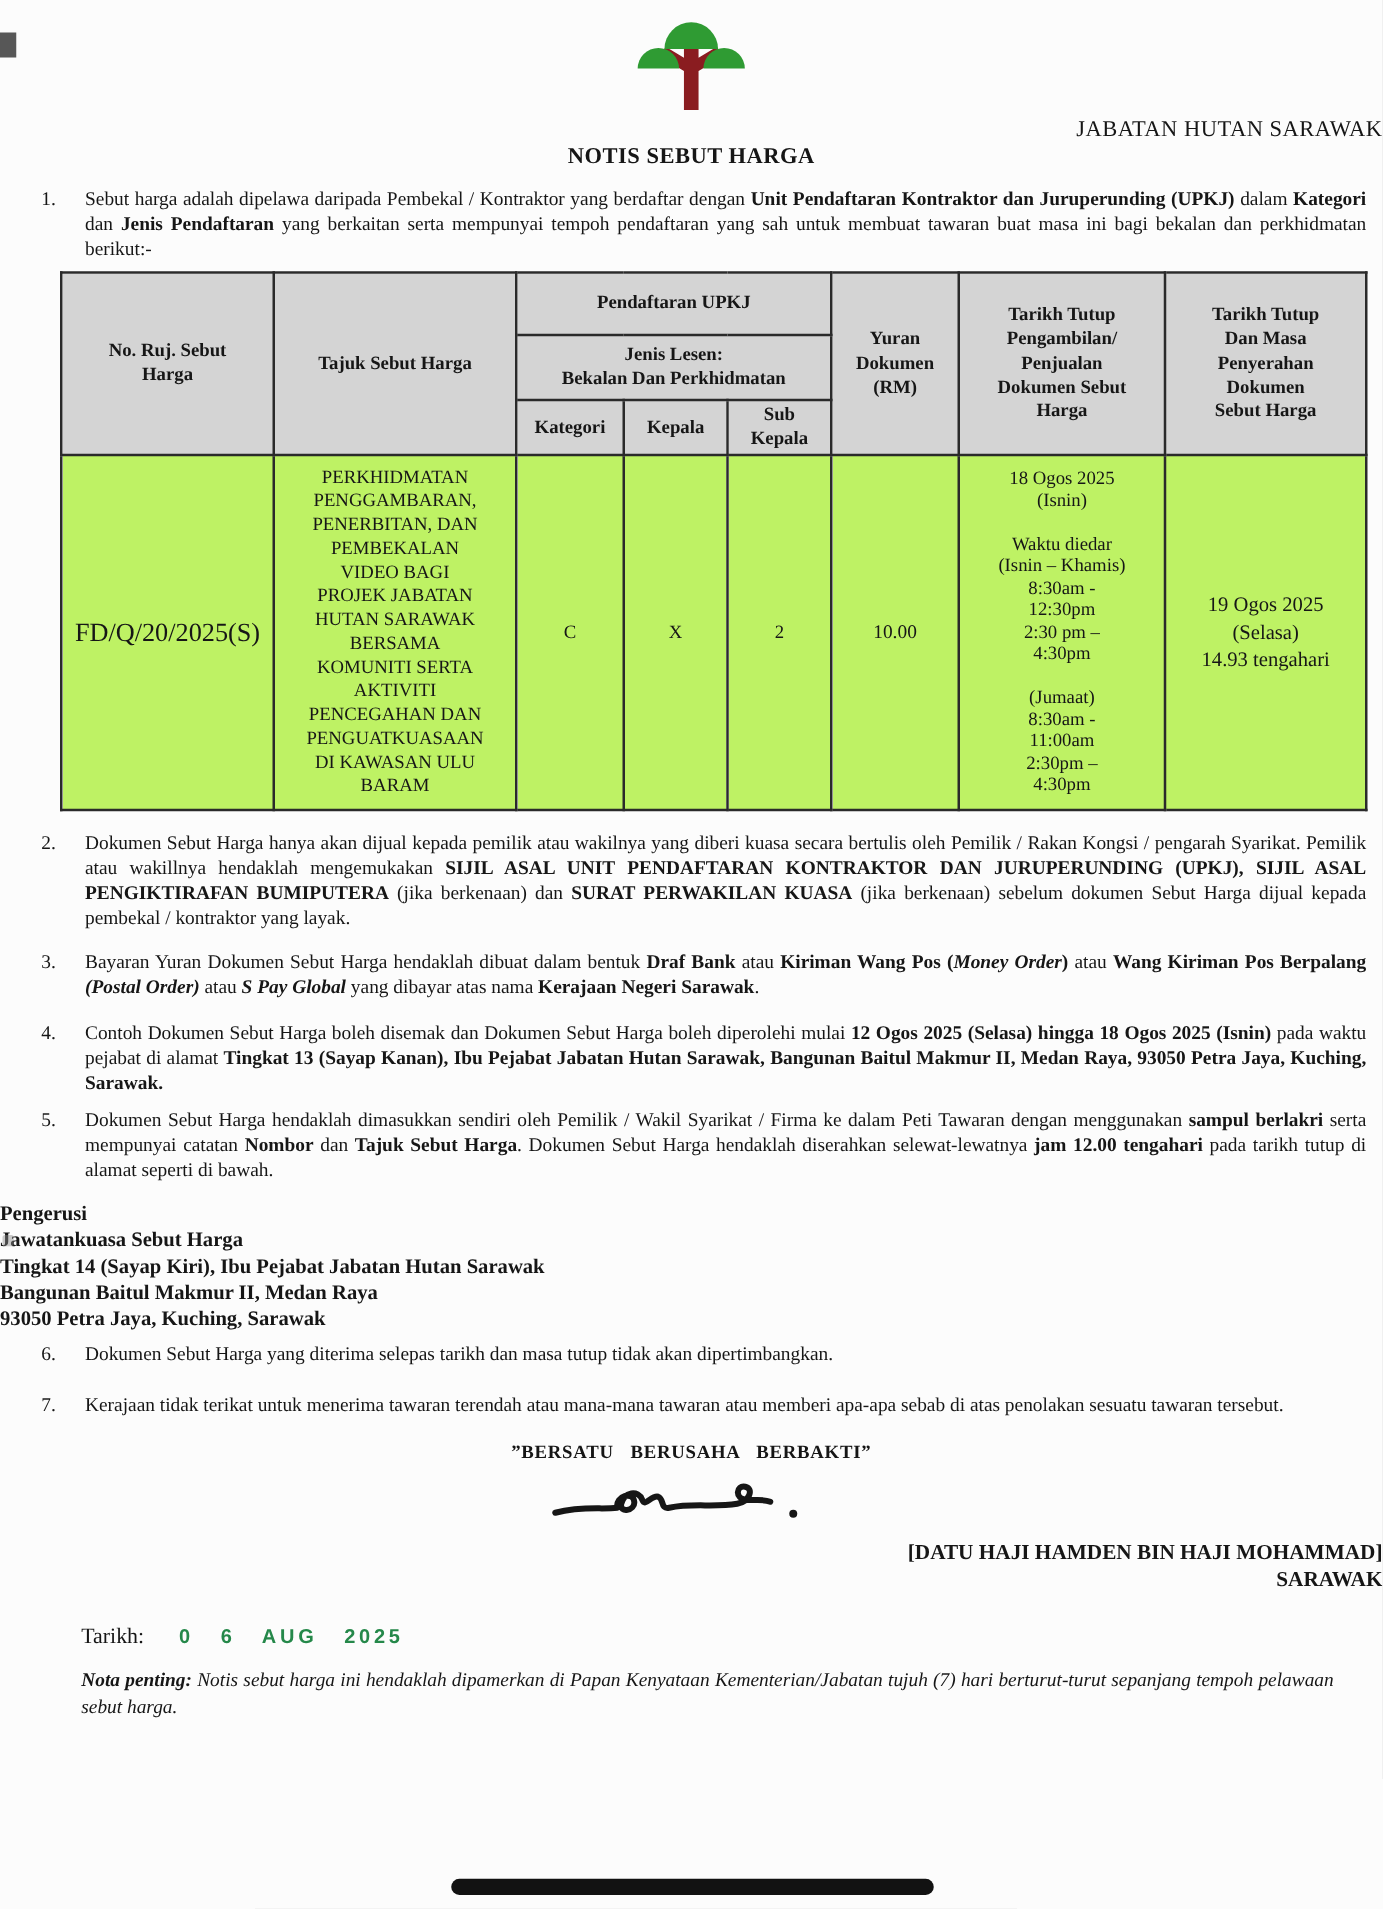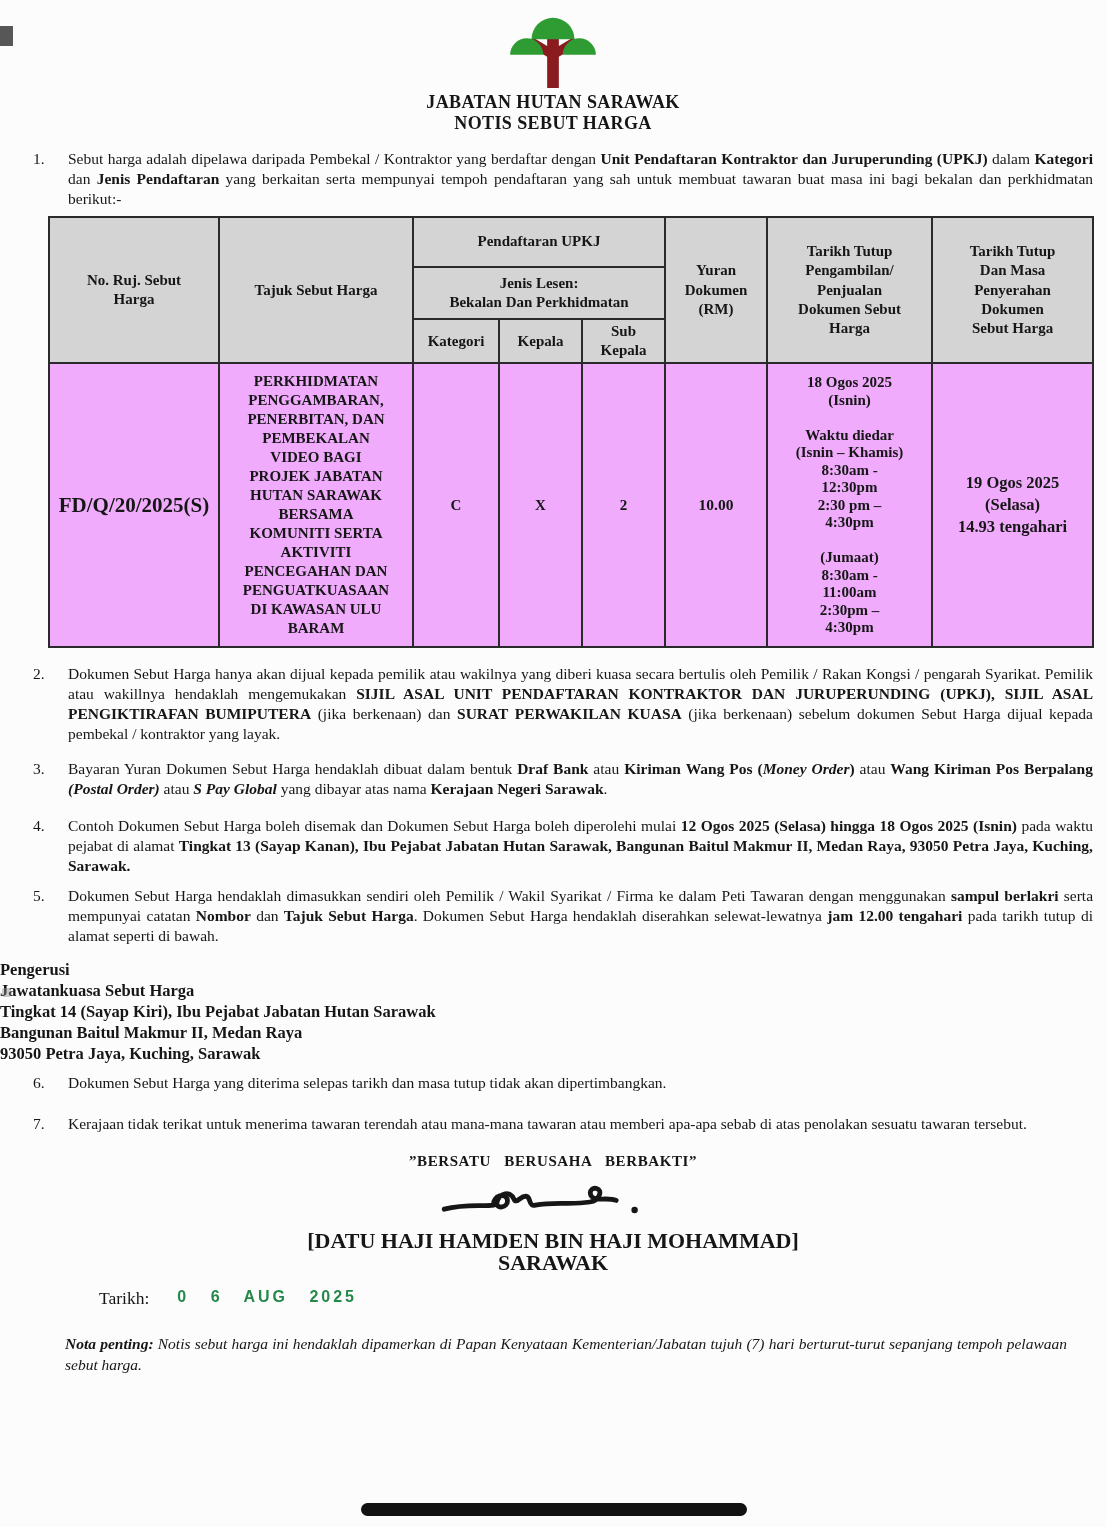--- a/index.html
+++ b/index.html
@@ -1,43 +1,43 @@
 <!DOCTYPE html>
 <html><head>
 <meta charset="utf-8">
 <style>
   html,body{margin:0;padding:0;background:#e8e8e8}
   .page{position:relative;width:1106px;height:1527px;background:#fcfcfc;
         font-family:"Liberation Serif","DejaVu Serif",serif;color:#161616;overflow:hidden;margin:0 auto}
   .logohdr{padding-top:12px;text-align:center}
-  .hdr-org{font-size:18px;font-weight:700;letter-spacing:.4px;line-height:21px;text-align:center}
+  .hdr-org{font-size:18px;font-weight:400;letter-spacing:.4px;line-height:21px;text-align:right}
   .hdr-title{font-size:18px;font-weight:700;letter-spacing:.4px;line-height:21px;text-align:center}
   .item{display:flex;margin-left:33px;width:1062px}
   .num{width:35px;flex:0 0 35px;font-size:15.5px;line-height:20px}
   .itext{flex:1;font-size:15.5px;line-height:20px;text-align:justify;padding-right:2px}
   .b{font-weight:700}.i{font-style:italic}.bi{font-weight:700;font-style:italic}
   .pre{white-space:pre-line}
   table.tender{border-collapse:collapse;table-layout:fixed;width:1044px;margin:7px 0 0 48px}
   table.tender th,table.tender td{border:2px solid #2a2a2a;text-align:center;vertical-align:middle;padding:2px 4px;overflow:hidden}
   table.tender th{background:#d4d4d4;font-weight:700;font-size:15px;line-height:1.28}
-  table.tender td{font-weight:700;background:#f0abfc}
+  table.tender td{font-weight:400;background:#bef264}
   .h-r1{height:44px}.h-r2{height:46px}.h-r3{height:34px}
   .d-row td{height:278px}
   .c-noruj{font-size:21px}
   .c-tajuk{font-size:15px;line-height:19px}
   .c-small{font-size:15px}
   .c-fee{font-size:15.5px}
   .c-dates{font-size:15px;line-height:17.5px}
   .c-due{font-size:16.5px;line-height:22px}
   .addr{margin-top:13px;text-align:left;font-weight:700;font-size:16.5px;line-height:21px}
   .motto1{margin-top:19px;text-align:center;font-weight:700;font-size:15px;word-spacing:9px;letter-spacing:.6px}
   .motto2{margin-top:3px;text-align:center;font-weight:700;font-style:italic;font-size:17px;letter-spacing:.5px}
   .sig{margin-top:4px;text-align:center;height:56px}
-  .signame{font-weight:700;font-size:22px;line-height:22px;text-align:center}
-  .daterow{margin:14px 0 0 99px;font-size:17.5px;display:flex;align-items:flex-start;height:30px}
+  .signame{font-weight:700;font-size:17px;line-height:22px;text-align:right}
+  .daterow{margin:14px 0 0 65px;font-size:17.5px;display:flex;align-items:flex-end;height:30px}
   .stamp{margin-left:28px;font-family:"Liberation Sans","DejaVu Sans",sans-serif;font-weight:700;font-size:16px;
          color:#15803d;letter-spacing:3px;word-spacing:14px;opacity:.93}
   .nota{margin:15px 0 0 65px;width:1002px;font-size:15.5px;line-height:21px;font-style:italic;text-align:justify}
   .art-topleft{position:absolute;left:0;top:26px;width:13px;height:20px;background:#3a3a3a;opacity:.85}
   .art-left{position:absolute;left:2px;top:988px;width:9px;height:9px;background:#8a8a8a;opacity:.45;border-radius:2px}
   .bottombar{position:absolute;left:361px;top:1503px;width:386px;height:13px;background:#121212;border-radius:7px}
 </style>
 </head>
 <body>
 

